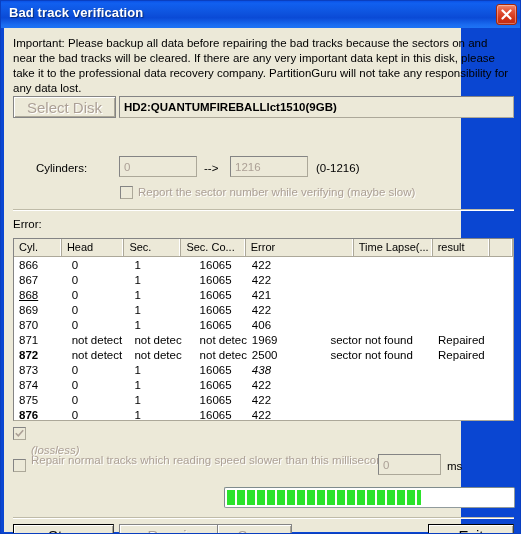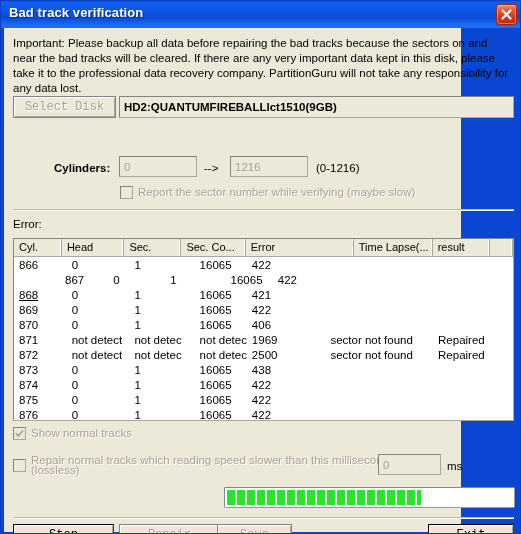--- a/index.html
+++ b/index.html
@@ -80,22 +80,22 @@
   }
 
   
   .btn {
     box-sizing: border-box;
     background: #ECE9D8;
     border: 1px solid #000000;
     border-right-color: #404040;
     border-bottom-color: #404040;
     box-shadow: inset 1px 1px 0 #FFFFFF, inset -1px -1px 0 #ACA899;
-    font-family: Liberation Mono, monospace;
-    font-size: 12px;
+    font-family: Liberation Sans, sans-serif;
+    font-size: 15px;
     color: #000000;
     text-align: center;
     cursor: pointer;
     display: flex;
     align-items: center;
     justify-content: center;
     position: absolute;
   }
   .btn.disabled {
     color: #ACA096;
@@ -225,21 +225,21 @@
   </div>
 
   <div id="client">
 
     <div class="warn-text">Important: Please backup all data before repairing the bad tracks because the sectors on and near the bad tracks will be cleared. If there are any very important data kept in this disk, please take it to the professional data recovery company. PartitionGuru will not take any responsibility for any data lost.</div>
 
     <div class="btn disabled" style="left:9px; top:68px; width:103px; height:22px;">Select Disk</div>
 
     <div class="tinput" style="left:115px; top:68px; width:395px; height:22px; color:#000000; font-weight:bold;">HD2:QUANTUMFIREBALLlct1510(9GB)</div>
 
-    <div class="label" style="left:50px; top:134px;font-weight:bold;">Cylinders:</div>
+    <div class="label" style="left:32px; top:134px;">Cylinders:</div>
     <div class="tinput" style="left:115px; top:128px; width:78px; height:21px;">0</div>
     <div class="label" style="left:200px; top:134px;">--&gt;</div>
     <div class="tinput" style="left:226px; top:128px; width:78px; height:21px;">1216</div>
     <div class="label" style="left:312px; top:134px;">(0-1216)</div>
 
     <div class="cbox" style="left:116px; top:158px;"></div>
     <div class="label dim" style="left:134px; top:158px;">Report the sector number while verifying (maybe slow)</div>
 
     <hr class="sep" style="left:9px; top:181px; width:501px;">
 
@@ -261,21 +261,21 @@
             <div class="cell" style="width: 52px;">866</div>
             <div class="cell" style="width: 68px; text-align: left; padding-left: 10px;">0</div>
             <div class="cell" style="width: 62px; text-align: left; padding-left: 10px;">1</div>
             <div class="cell" style="width: 70px; text-align: left; padding-left: 18px;">16065</div>
             <div class="cell" style="width: 86px; text-align: left;">422</div>
             <div class="cell" style="width: 118px;"></div>
             <div class="cell" style="width: 62px;"></div>
             <div class="cell" style="width: 25px;"></div>
           </div>
           <div class="lv-row">
-            <div class="cell" style="width: 52px; margin-left: 46px;">867</div>
+            <div class="cell" style="width: 52px;">867</div>
             <div class="cell" style="width: 68px; text-align: left; padding-left: 10px;">0</div>
             <div class="cell" style="width: 62px; text-align: left; padding-left: 10px;">1</div>
             <div class="cell" style="width: 70px; text-align: left; padding-left: 18px;">16065</div>
             <div class="cell" style="width: 86px; text-align: left;">422</div>
             <div class="cell" style="width: 118px;"></div>
             <div class="cell" style="width: 62px;"></div>
             <div class="cell" style="width: 25px;"></div>
           </div>
           <div class="lv-row">
             <div class="cell" style="width: 52px; text-decoration: underline;">868</div>
@@ -311,35 +311,35 @@
             <div class="cell" style="width: 52px;">871</div>
             <div class="cell" style="width: 68px; text-align: left; padding-left: 10px;">not detect</div>
             <div class="cell" style="width: 62px; text-align: left; padding-left: 10px;">not detect</div>
             <div class="cell" style="width: 70px; text-align: left; padding-left: 18px;">not detect</div>
             <div class="cell" style="width: 86px; text-align: left;">1969</div>
             <div class="cell" style="width: 118px;">sector not found</div>
             <div class="cell" style="width: 62px;">Repaired</div>
             <div class="cell" style="width: 25px;"></div>
           </div>
           <div class="lv-row">
-            <div class="cell" style="width: 52px;">872</div>
+            <div class="cell" style="width: 52px; font-weight: bold;">872</div>
             <div class="cell" style="width: 68px; text-align: left; padding-left: 10px;">not detect</div>
             <div class="cell" style="width: 62px; text-align: left; padding-left: 10px;">not detect</div>
             <div class="cell" style="width: 70px; text-align: left; padding-left: 18px;">not detect</div>
             <div class="cell" style="width: 86px; text-align: left;">2500</div>
             <div class="cell" style="width: 118px;">sector not found</div>
             <div class="cell" style="width: 62px;">Repaired</div>
             <div class="cell" style="width: 25px;"></div>
           </div>
           <div class="lv-row">
             <div class="cell" style="width: 52px;">873</div>
             <div class="cell" style="width: 68px; text-align: left; padding-left: 10px;">0</div>
             <div class="cell" style="width: 62px; text-align: left; padding-left: 10px;">1</div>
             <div class="cell" style="width: 70px; text-align: left; padding-left: 18px;">16065</div>
-            <div class="cell" style="width: 86px; text-align: left;">438</div>
+            <div class="cell" style="width: 86px; text-align: left; font-style: italic;">438</div>
             <div class="cell" style="width: 118px;"></div>
             <div class="cell" style="width: 62px;"></div>
             <div class="cell" style="width: 25px;"></div>
           </div>
           <div class="lv-row">
             <div class="cell" style="width: 52px;">874</div>
             <div class="cell" style="width: 68px; text-align: left; padding-left: 10px;">0</div>
             <div class="cell" style="width: 62px; text-align: left; padding-left: 10px;">1</div>
             <div class="cell" style="width: 70px; text-align: left; padding-left: 18px;">16065</div>
             <div class="cell" style="width: 86px; text-align: left;">422</div>
@@ -351,42 +351,41 @@
             <div class="cell" style="width: 52px;">875</div>
             <div class="cell" style="width: 68px; text-align: left; padding-left: 10px;">0</div>
             <div class="cell" style="width: 62px; text-align: left; padding-left: 10px;">1</div>
             <div class="cell" style="width: 70px; text-align: left; padding-left: 18px;">16065</div>
             <div class="cell" style="width: 86px; text-align: left;">422</div>
             <div class="cell" style="width: 118px;"></div>
             <div class="cell" style="width: 62px;"></div>
             <div class="cell" style="width: 25px;"></div>
           </div>
           <div class="lv-row">
-            <div class="cell" style="width: 52px;">876</div>
+            <div class="cell" style="width: 52px; font-weight: bold;">876</div>
             <div class="cell" style="width: 68px; text-align: left; padding-left: 10px;">0</div>
             <div class="cell" style="width: 62px; text-align: left; padding-left: 10px;">1</div>
             <div class="cell" style="width: 70px; text-align: left; padding-left: 18px;">16065</div>
             <div class="cell" style="width: 86px; text-align: left;">422</div>
             <div class="cell" style="width: 118px;"></div>
             <div class="cell" style="width: 62px;"></div>
             <div class="cell" style="width: 25px;"></div>
           </div>
         </div>
     </div>
 
     <div class="cbox" style="left:9px; top:399px;">
       <svg width="9" height="9" viewBox="0 0 9 9">
         <path d="M0.8 4.2 L3.3 6.8 L8.2 1.2" stroke="#ACA096" stroke-width="1.6" fill="none"></path>
       </svg>
     </div>
-    <div class="label dim" style="left:27px; top:399px;">Show normal tracks</div>
 
     <div class="cbox" style="left:9px; top:431px;"></div>
     <div class="label dim" style="left:27px; top:426px;">Repair normal tracks which reading speed slower than this millisecond:</div>
-    <div class="label dim" style="left:27px; top:436px;">(lossless)</div>
+    <div class="label dim" style="left:27px; top:416px;font-style:italic;">(lossless)</div>
     <div class="tinput" style="left:374px; top:426px; width:63px; height:21px;">0</div>
     <div class="label" style="left:443px; top:432px;">ms</div>
 
 
     <div id="progress">
       <div id="progress-fill" style="width: 68%;"></div>
     </div>
 
     <hr class="sep" style="left:9px; top:489px; width:501px;">
 

